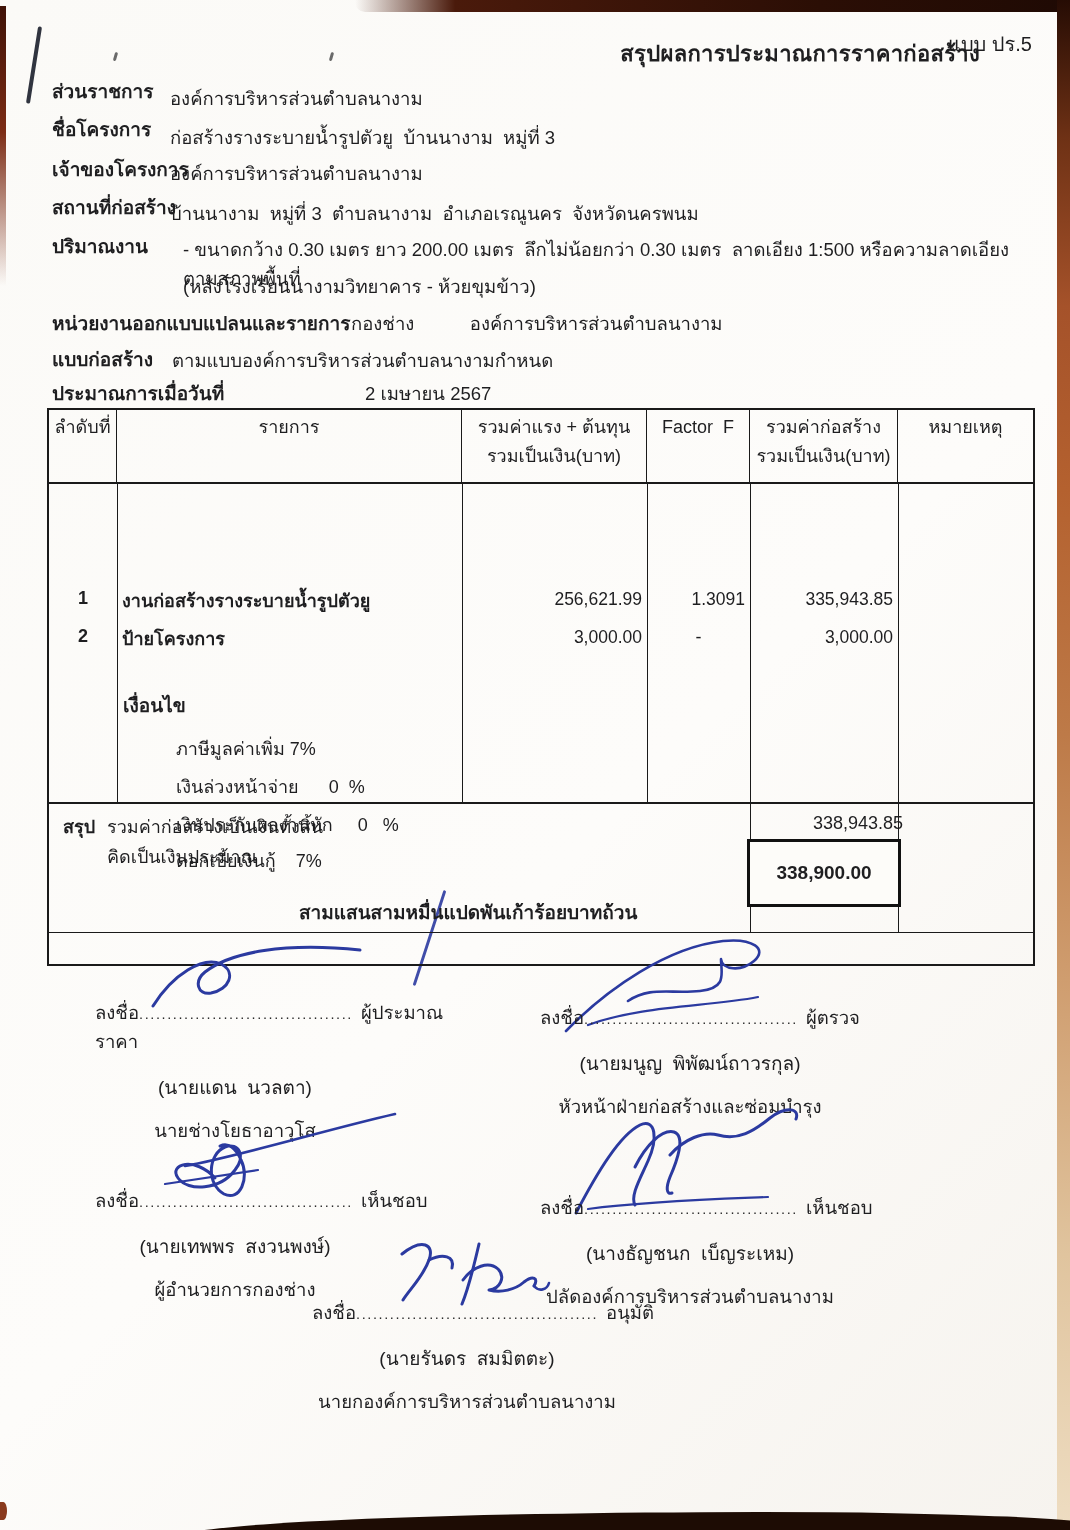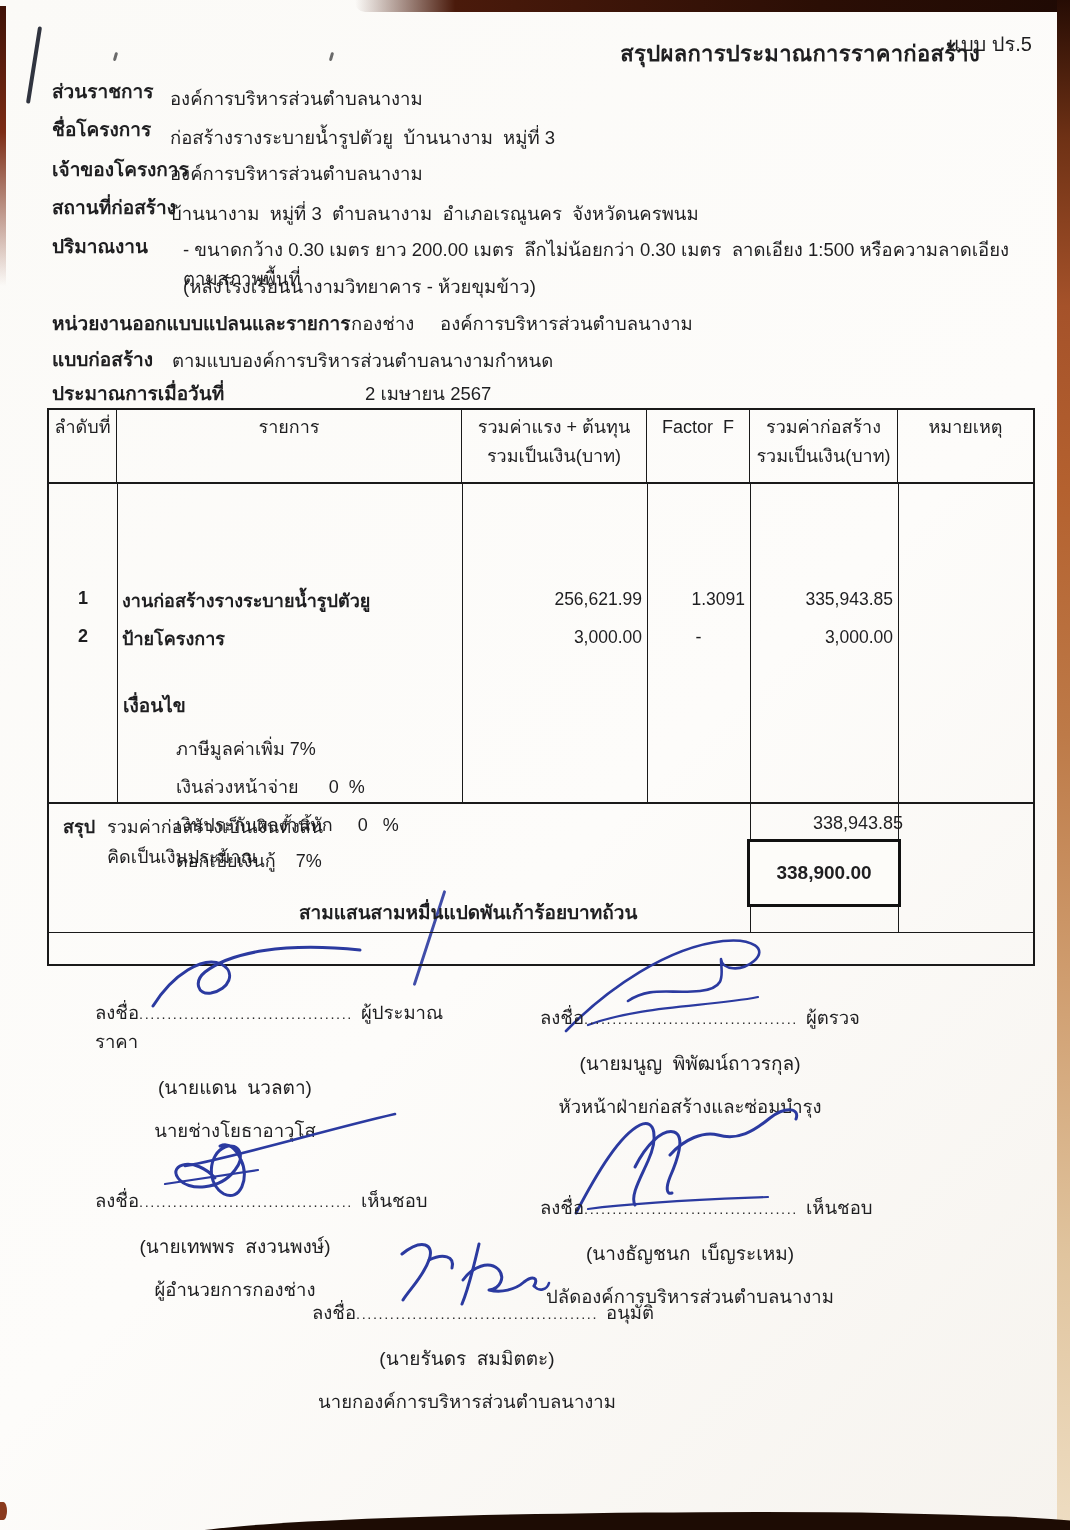--- a/index.html
+++ b/index.html
@@ -107,21 +107,21 @@
   </div>
   <div class="frow" style="top:231px;">
     <span class="lbl" data-bind="fields.4.label">ปริมาณงาน</span>
     <span class="val" style="left:183px; top:4px;" data-bind="fields.4.value">- ขนาดกว้าง 0.30 เมตร ยาว 200.00 เมตร  ลึกไม่น้อยกว่า 0.30 เมตร  ลาดเอียง 1:500 หรือความลาดเอียงตามสภาพพื้นที่</span>
   </div>
   <div class="frow" style="top:268px;">
     <span class="val" style="left:183px; top:4px;" data-bind="fields.5.value">(หลังโรงเรียนนางามวิทยาคาร - ห้วยขุมข้าว)</span>
   </div>
   <div class="frow" style="top:308px;">
     <span class="lbl" data-bind="fields.6.label">หน่วยงานออกแบบแปลนและรายการ</span>
-    <span class="val" style="left:351px; top:1px;" data-bind="fields.6.value">กองช่าง     องค์การบริหารส่วนตำบลนางาม</span>
+    <span class="val" style="left:351px; top:1px;font-family:Liberation Mono, monospace;" data-bind="fields.6.value">กองช่าง     องค์การบริหารส่วนตำบลนางาม</span>
   </div>
   <div class="frow" style="top:344px;">
     <span class="lbl" data-bind="fields.7.label">แบบก่อสร้าง</span>
     <span class="val" style="left:172px; top:2px;" data-bind="fields.7.value">ตามแบบองค์การบริหารส่วนตำบลนางามกำหนด</span>
   </div>
   <div class="frow" style="top:378px;">
     <span class="lbl" data-bind="fields.8.label">ประมาณการเมื่อวันที่</span>
     <span class="val" style="left:365px; top:1px;" data-bind="fields.8.value">2 เมษายน 2567</span>
   </div>
 

